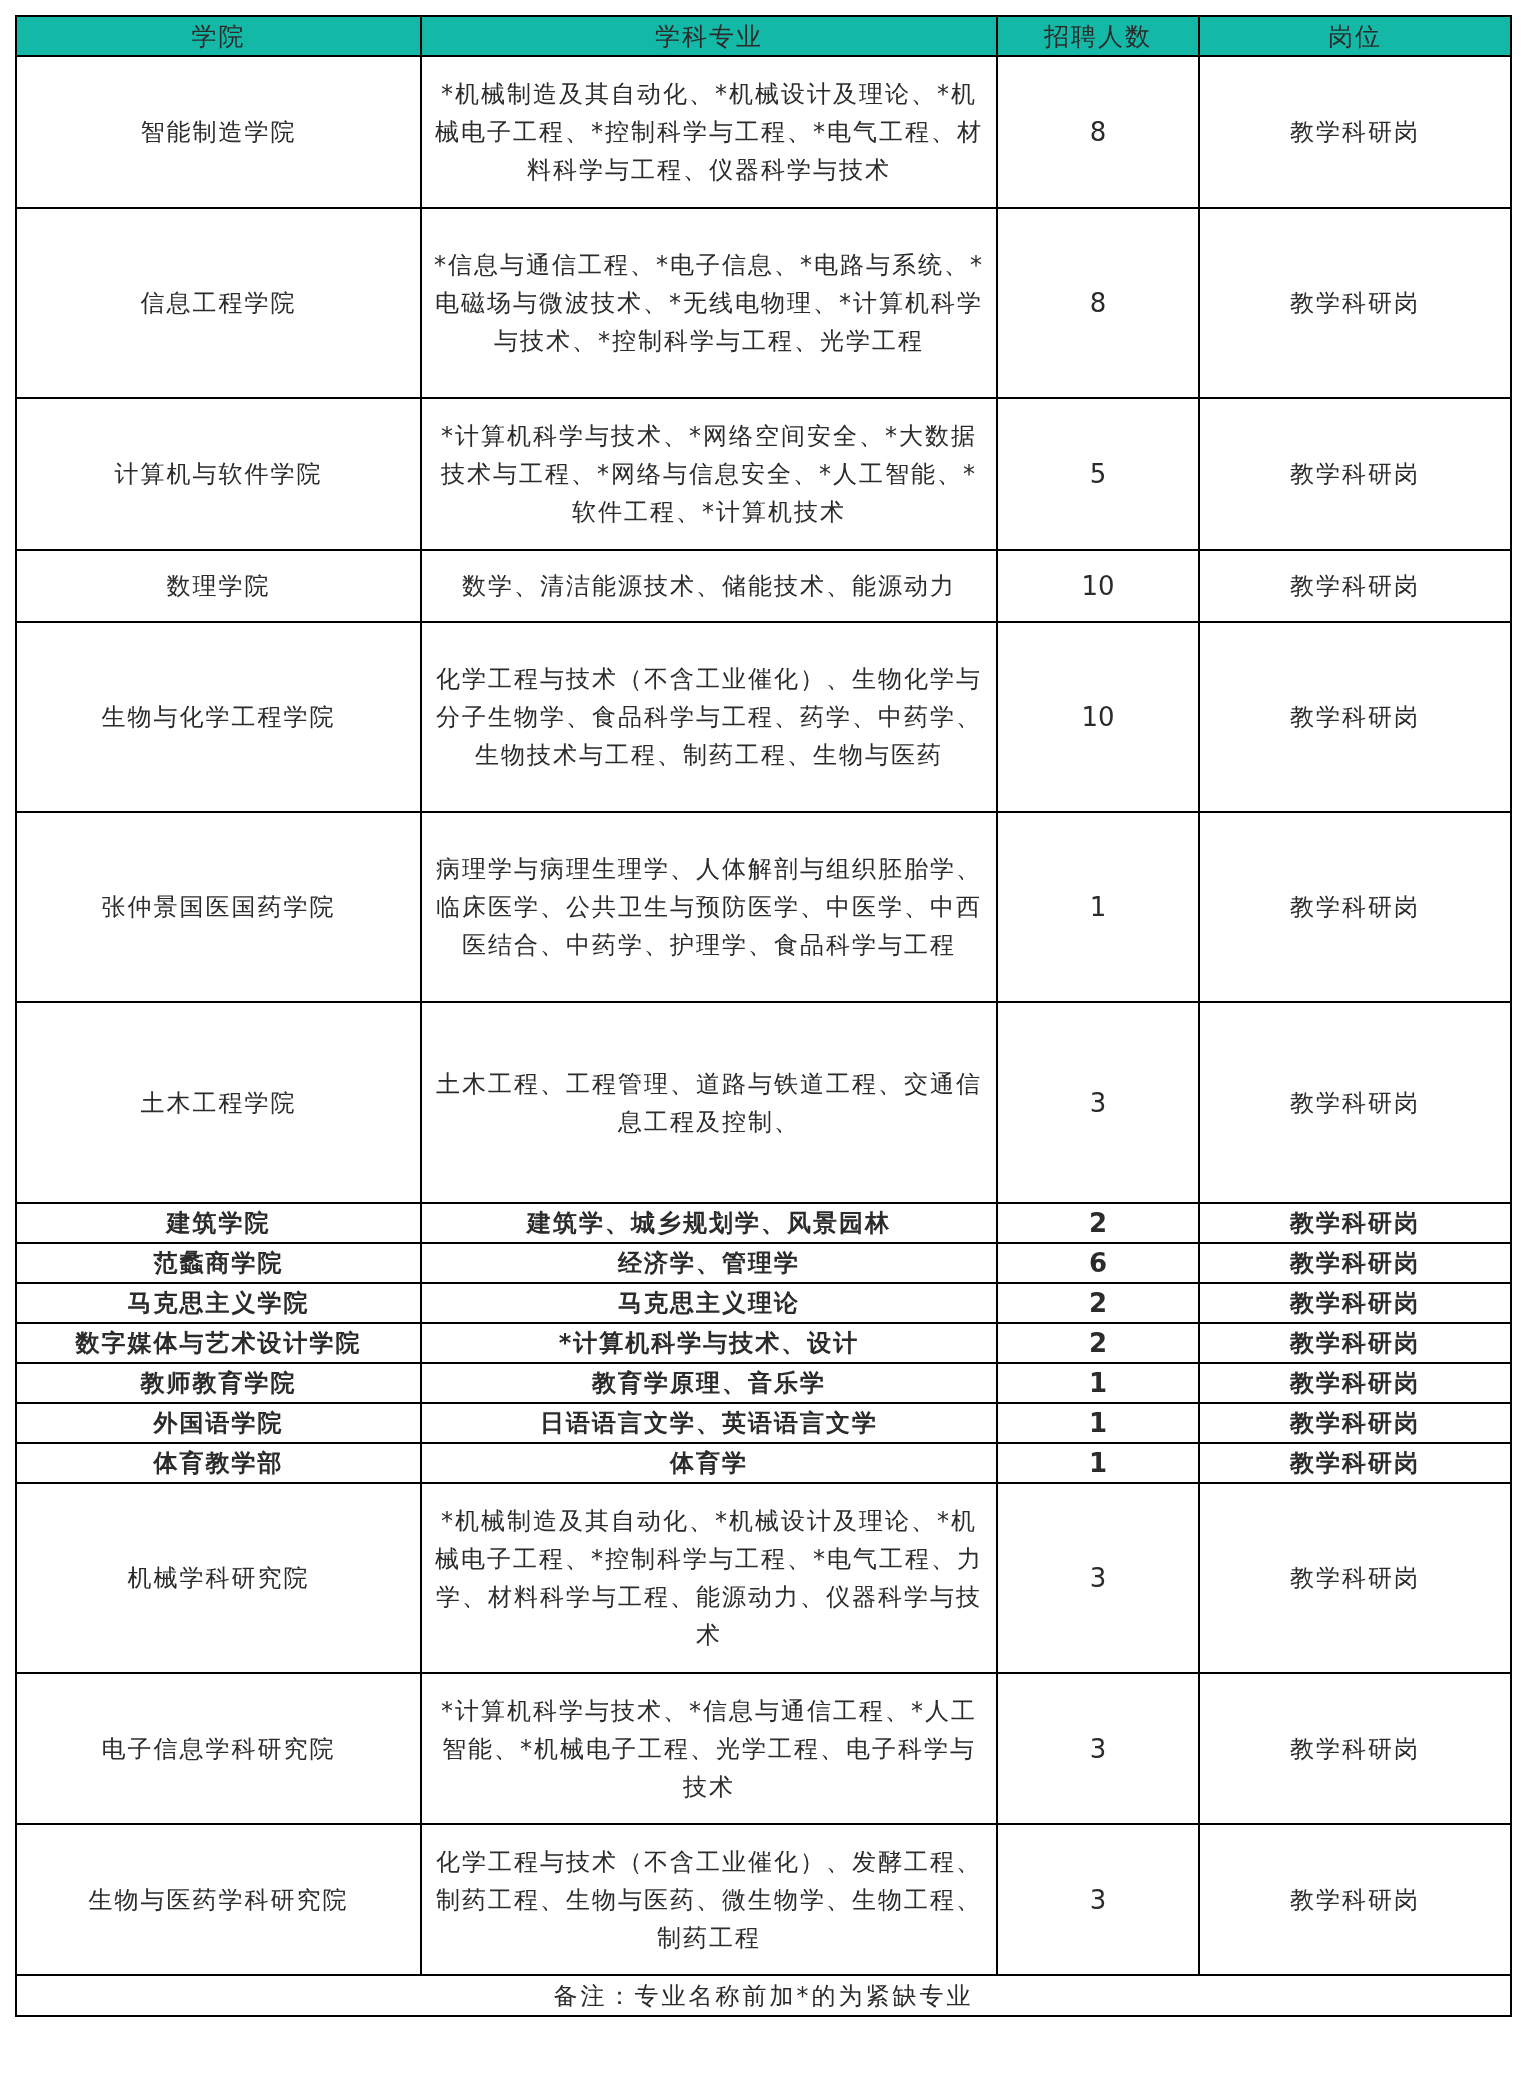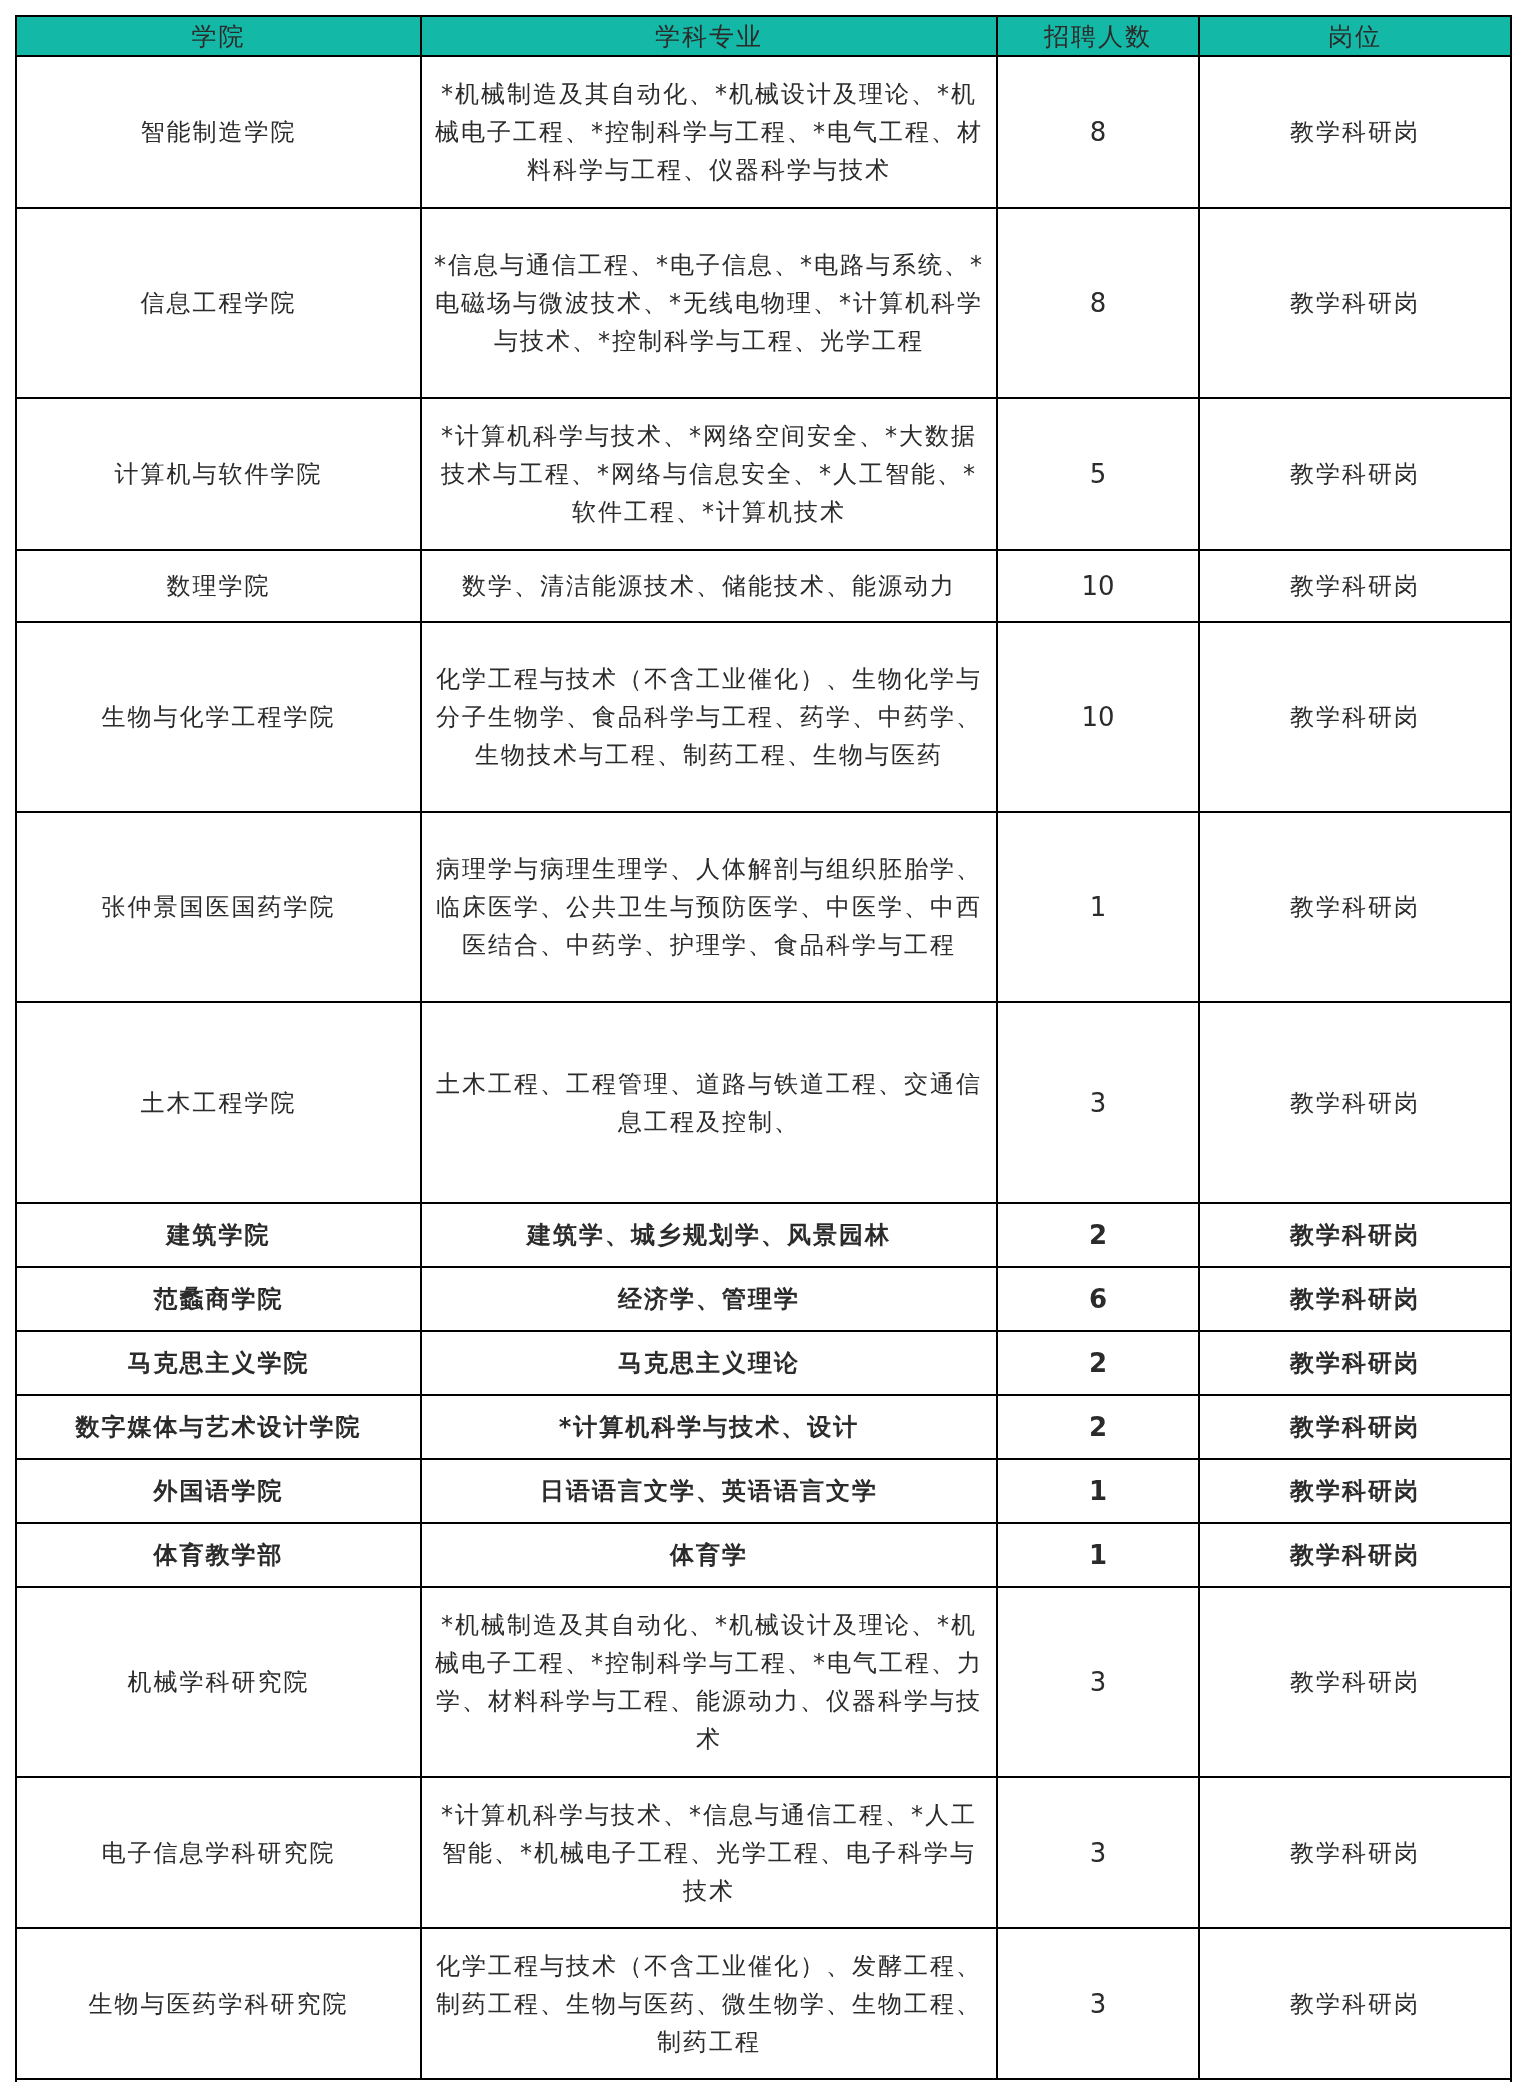--- a/index.html
+++ b/index.html
@@ -8,21 +8,21 @@
   .tbl { position: absolute; left: 15px; top: 15px; width: 1495px;
          border-collapse: collapse; table-layout: fixed; }
   .tbl td, .tbl th { border: 2.5px solid #000; text-align: center; vertical-align: middle;
          padding: 0 6px; font-weight: normal; box-sizing: border-box; }
   .tbl th { background: #14b8a6; font-size: 25px; height: 40px; color: #2b2b2b; letter-spacing: 2px; }
   .tbl td { font-size: 24px; letter-spacing: 2px; line-height: 38px; }
   .c1 { width: 405px; }
   .c2 { width: 576px; }
   .c3 { width: 202px; }
   .c4 { width: 312px; }
-  td.major { padding: 16px 8px; text-align: center; word-break: break-all; }
+  td.major { padding: 4px 8px; text-align: center; word-break: break-all; }
   td.count { font-family: "DejaVu Sans", sans-serif; font-size: 26px; letter-spacing: 0; }
   tr.compact td { line-height: 30px; font-weight: bold; }
   td.note { font-weight: normal; font-size: 24px; letter-spacing: 3px; height: 41px; }
 </style>
 </head>
 <body>
 
 <table class="tbl">
   <colgroup>
     <col class="c1">
@@ -98,20 +98,26 @@
       <td class="major">马克思主义理论</td>
       <td class="count">2</td>
       <td>教学科研岗</td>
     </tr>
     <tr class="compact" style="height:38px">
       <td>数字媒体与艺术设计学院</td>
       <td class="major">*计算机科学与技术、设计</td>
       <td class="count">2</td>
       <td>教学科研岗</td>
     </tr>
+    <tr class="compact" style="height:38px">
+      <td>教师教育学院</td>
+      <td class="major">教育学原理、音乐学</td>
+      <td class="count">1</td>
+      <td>教学科研岗</td>
+    </tr>
     <tr class="compact" style="height:34px">
       <td>外国语学院</td>
       <td class="major">日语语言文学、英语语言文学</td>
       <td class="count">1</td>
       <td>教学科研岗</td>
     </tr>
     <tr class="compact" style="height:38px">
       <td>体育教学部</td>
       <td class="major">体育学</td>
       <td class="count">1</td>

